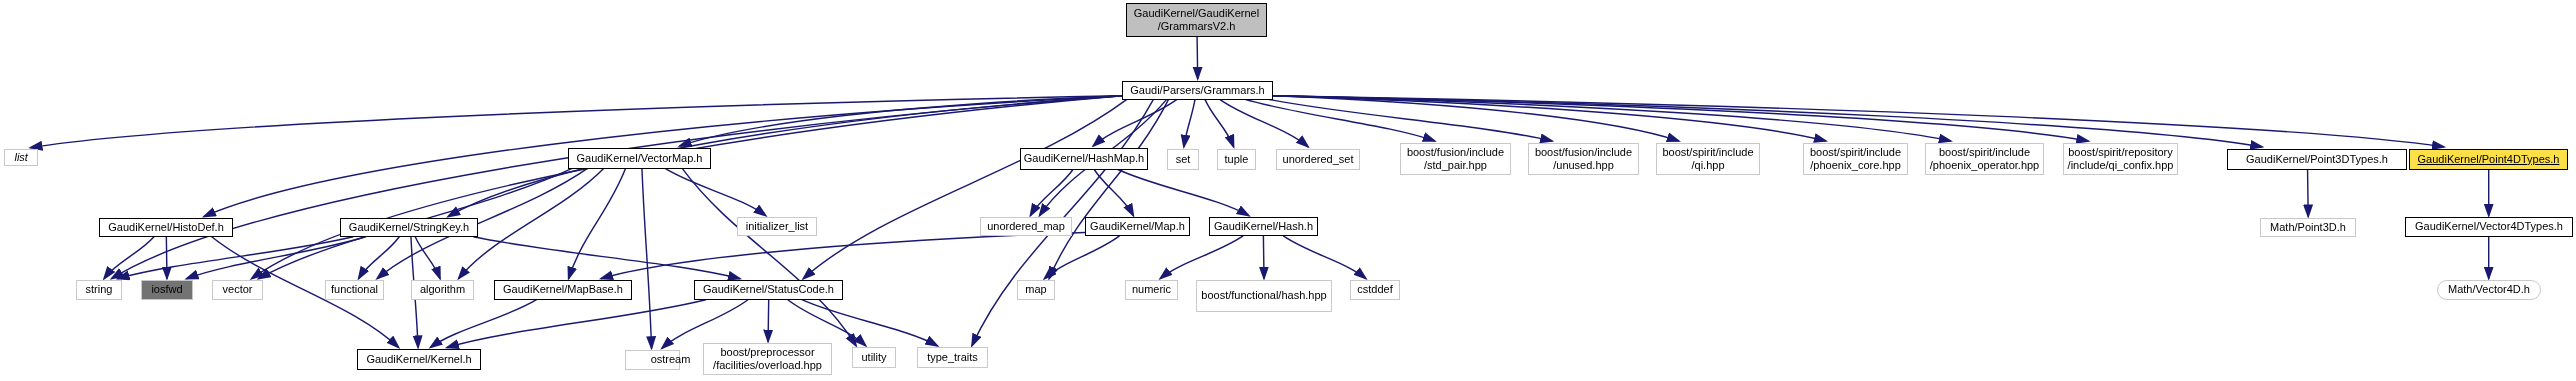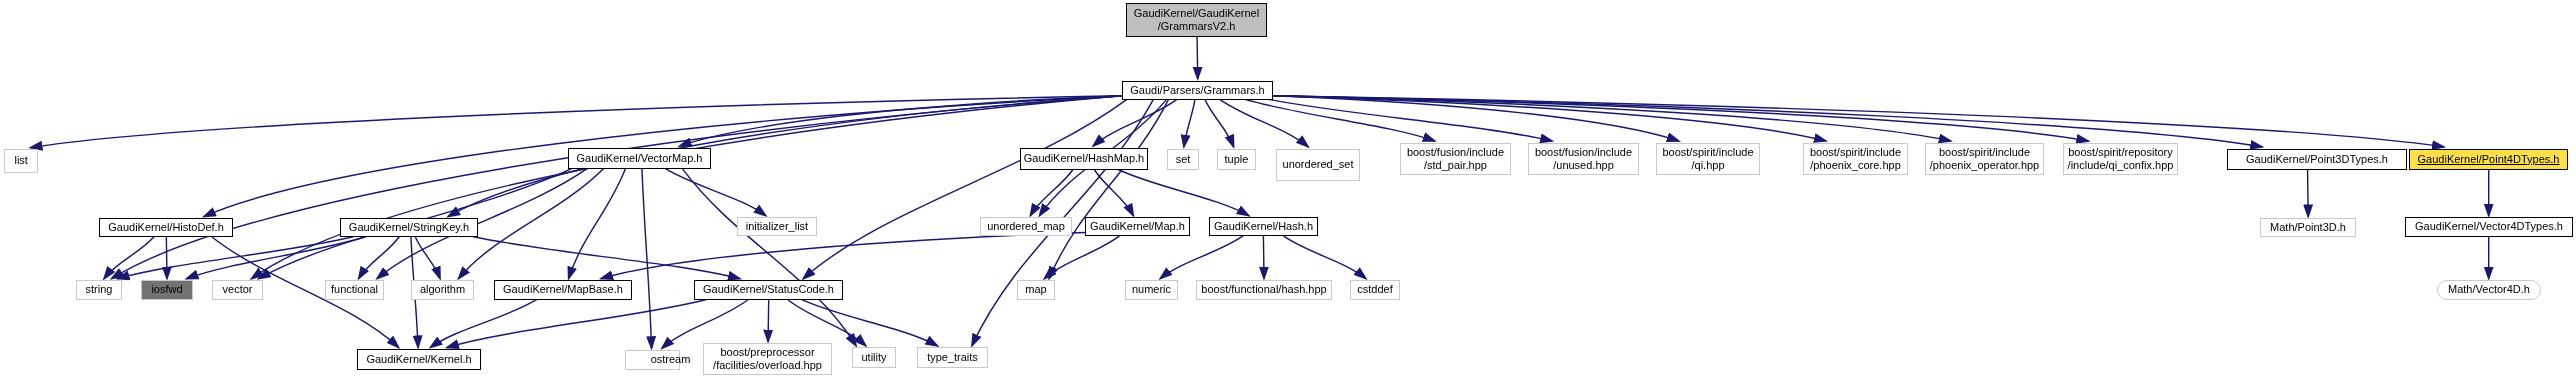--- a/index.html
+++ b/index.html
@@ -100,26 +100,26 @@
         <path d="M1505.18,281 C1505.402,301.4 1505.7350000000001,311.6 1505.92,332" fill="none" stroke="#191970" stroke-width="1.7" marker-end="url(#arrow)"></path>
         <path d="M1528.94,281 C1558.466,301.4 1602.7549999999999,311.6 1627.36,332" fill="none" stroke="#191970" stroke-width="1.7" marker-end="url(#arrow)"></path>
         <path d="M2749.18,201 C2749.402,223.8 2749.735,235.2 2749.92,258" fill="none" stroke="#191970" stroke-width="1.7" marker-end="url(#arrow)"></path>
         <path d="M2965,201 C2965,223.4 2965,234.6 2965,257" fill="none" stroke="#191970" stroke-width="1.7" marker-end="url(#arrow)"></path>
         <path d="M2965,282 C2965,302 2965,312 2965,332" fill="none" stroke="#191970" stroke-width="1.7" marker-end="url(#arrow)"></path>
       </g>
   </svg>
 <div class="node current" style="left: 1126px; top: 3.4px; width: 141px; height: 34px; background: rgb(191, 191, 191); border-color: rgb(0, 0, 0); color: rgb(0, 0, 0);">GaudiKernel/GaudiKernel
 /GrammarsV2.h</div>
     <div class="node internal" style="left: 1122px; top: 81px; width: 151px; height: 19.3px; background: rgb(255, 255, 255); border-color: rgb(0, 0, 0); color: rgb(0, 0, 0);">Gaudi/Parsers/Grammars.h</div>
-    <div class="node external" style="left: 4.2px; top: 149px; width: 34px; height: 24px; background: rgb(255, 255, 255); border-color: rgb(201, 201, 201); color: rgb(0, 0, 0);">list</div>
+    <div class="node external" style="left: 4.2px; top: 149px; width: 34px; height: 17px; background: rgb(255, 255, 255); border-color: rgb(201, 201, 201); color: rgb(0, 0, 0); font-style: italic;">list</div>
     <div class="node internal" style="left: 568px; top: 148px; width: 143px; height: 21px; background: rgb(255, 255, 255); border-color: rgb(0, 0, 0); color: rgb(0, 0, 0);">GaudiKernel/VectorMap.h</div>
     <div class="node internal" style="left: 1020px; top: 148px; width: 128px; height: 22px; background: rgb(255, 255, 255); border-color: rgb(0, 0, 0); color: rgb(0, 0, 0);">GaudiKernel/HashMap.h</div>
     <div class="node external" style="left: 1167px; top: 149px; width: 32px; height: 21px; background: rgb(255, 255, 255); border-color: rgb(201, 201, 201); color: rgb(0, 0, 0);">set</div>
     <div class="node external" style="left: 1217px; top: 149px; width: 39px; height: 21px; background: rgb(255, 255, 255); border-color: rgb(201, 201, 201); color: rgb(0, 0, 0);">tuple</div>
-    <div class="node external" style="left: 1276px; top: 149px; width: 84px; height: 32px; background: rgb(255, 255, 255); border-color: rgb(201, 201, 201); color: rgb(0, 0, 0);">unordered_set</div>
+    <div class="node external" style="left: 1276px; top: 149px; width: 84px; height: 21px; background: rgb(255, 255, 255); border-color: rgb(201, 201, 201); color: rgb(0, 0, 0);">unordered_set</div>
     <div class="node external" style="left: 1400px; top: 143px; width: 111px; height: 32px; background: rgb(255, 255, 255); border-color: rgb(201, 201, 201); color: rgb(0, 0, 0);">boost/fusion/include
 /std_pair.hpp</div>
     <div class="node external" style="left: 1528px; top: 143px; width: 111px; height: 32px; background: rgb(255, 255, 255); border-color: rgb(201, 201, 201); color: rgb(0, 0, 0);">boost/fusion/include
 /unused.hpp</div>
     <div class="node external" style="left: 1656px; top: 143px; width: 104px; height: 32px; background: rgb(255, 255, 255); border-color: rgb(201, 201, 201); color: rgb(0, 0, 0);">boost/spirit/include
 /qi.hpp</div>
     <div class="node external" style="left: 1803px; top: 143px; width: 105px; height: 32px; background: rgb(255, 255, 255); border-color: rgb(201, 201, 201); color: rgb(0, 0, 0);">boost/spirit/include
 /phoenix_core.hpp</div>
     <div class="node external" style="left: 1925px; top: 143px; width: 119px; height: 32px; background: rgb(255, 255, 255); border-color: rgb(201, 201, 201); color: rgb(0, 0, 0);">boost/spirit/include
 /phoenix_operator.hpp</div>
@@ -137,21 +137,21 @@
     <div class="node internal" style="left: 2405px; top: 217px; width: 168px; height: 20px; background: rgb(255, 255, 255); border-color: rgb(0, 0, 0); color: rgb(0, 0, 0);">GaudiKernel/Vector4DTypes.h</div>
     <div class="node external" style="left: 76px; top: 280px; width: 46px; height: 20px; background: rgb(255, 255, 255); border-color: rgb(201, 201, 201); color: rgb(0, 0, 0);">string</div>
     <div class="node external" style="left: 141px; top: 280px; width: 52px; height: 20px; background: #737373; border-color: rgb(201, 201, 201); color: rgb(0, 0, 0);">iosfwd</div>
     <div class="node external" style="left: 212px; top: 280px; width: 51px; height: 20px; background: rgb(255, 255, 255); border-color: rgb(201, 201, 201); color: rgb(0, 0, 0);">vector</div>
     <div class="node external" style="left: 325px; top: 280px; width: 59px; height: 20px; background: rgb(255, 255, 255); border-color: rgb(201, 201, 201); color: rgb(0, 0, 0);">functional</div>
     <div class="node external" style="left: 411px; top: 280px; width: 63px; height: 20px; background: rgb(255, 255, 255); border-color: rgb(201, 201, 201); color: rgb(0, 0, 0);">algorithm</div>
     <div class="node internal" style="left: 494px; top: 280px; width: 138px; height: 20px; background: rgb(255, 255, 255); border-color: rgb(0, 0, 0); color: rgb(0, 0, 0);">GaudiKernel/MapBase.h</div>
     <div class="node internal" style="left: 694px; top: 280px; width: 149px; height: 20px; background: rgb(255, 255, 255); border-color: rgb(0, 0, 0); color: rgb(0, 0, 0);">GaudiKernel/StatusCode.h</div>
     <div class="node external" style="left: 1017px; top: 280px; width: 38px; height: 20px; background: rgb(255, 255, 255); border-color: rgb(201, 201, 201); color: rgb(0, 0, 0);">map</div>
     <div class="node external" style="left: 1125px; top: 280px; width: 53px; height: 20px; background: rgb(255, 255, 255); border-color: rgb(201, 201, 201); color: rgb(0, 0, 0);">numeric</div>
-    <div class="node external" style="left: 1196px; top: 280px; width: 136px; height: 20px; background: rgb(255, 255, 255); border-color: rgb(201, 201, 201); color: rgb(0, 0, 0);">boost/functional/hash.hpp</div>
+    <div class="node external" style="left: 1196px; top: 280px; width: 136px; height: 32px; background: rgb(255, 255, 255); border-color: rgb(201, 201, 201); color: rgb(0, 0, 0);">boost/functional/hash.hpp</div>
     <div class="node external" style="left: 1350px; top: 280px; width: 50px; height: 20px; background: rgb(255, 255, 255); border-color: rgb(201, 201, 201); color: rgb(0, 0, 0);">cstddef</div>
     <div class="node external" style="left: 2437px; top: 280px; width: 104px; height: 20px; background: rgb(255, 255, 255); border-color: rgb(201, 201, 201); color: rgb(0, 0, 0); border-radius: 10px;">Math/Vector4D.h</div>
     <div class="node internal" style="left: 357px; top: 349px; width: 124px; height: 21px; background: rgb(255, 255, 255); border-color: rgb(0, 0, 0); color: rgb(0, 0, 0);">GaudiKernel/Kernel.h</div>
     <div class="node external" style="left: 625px; top: 350px; width: 55px; height: 20px; background: rgb(255, 255, 255); border-color: rgb(201, 201, 201); color: rgb(0, 0, 0); padding-left: 36px;">ostream</div>
     <div class="node external" style="left: 703px; top: 343px; width: 129px; height: 32px; background: rgb(255, 255, 255); border-color: rgb(201, 201, 201); color: rgb(0, 0, 0);">boost/preprocessor
 /facilities/overload.hpp</div>
     <div class="node external" style="left: 852px; top: 347px; width: 44px; height: 21px; background: rgb(255, 255, 255); border-color: rgb(201, 201, 201); color: rgb(0, 0, 0);">utility</div>
     <div class="node external" style="left: 917px; top: 347px; width: 71px; height: 21px; background: rgb(255, 255, 255); border-color: rgb(201, 201, 201); color: rgb(0, 0, 0);">type_traits</div>
   </div>
 

